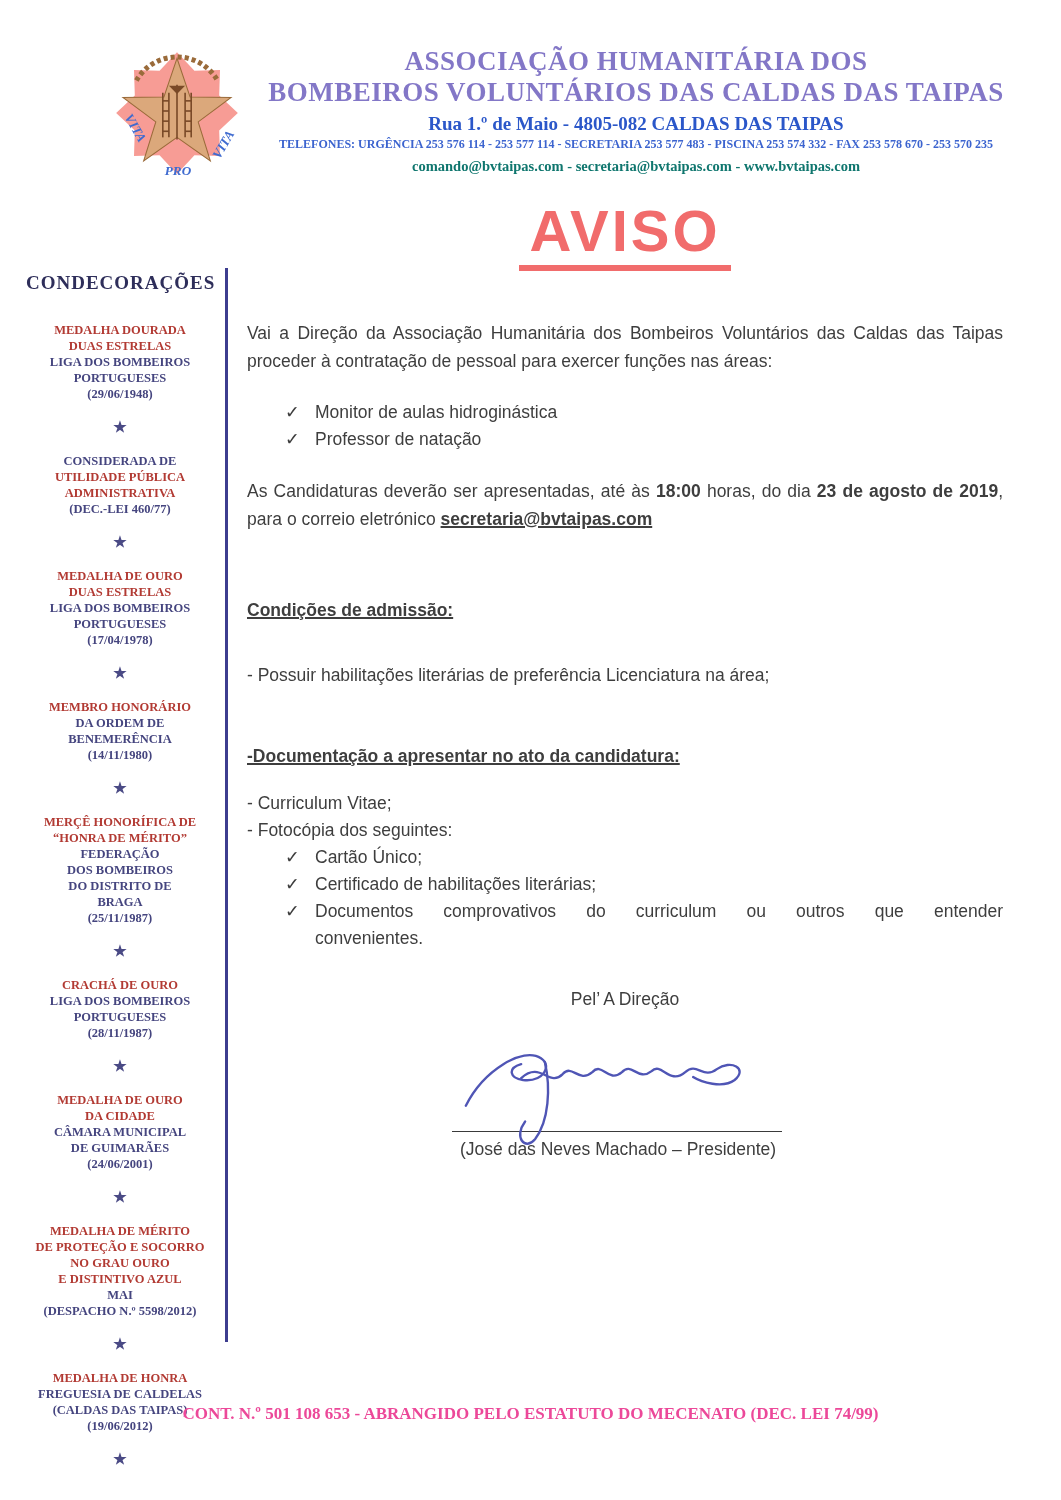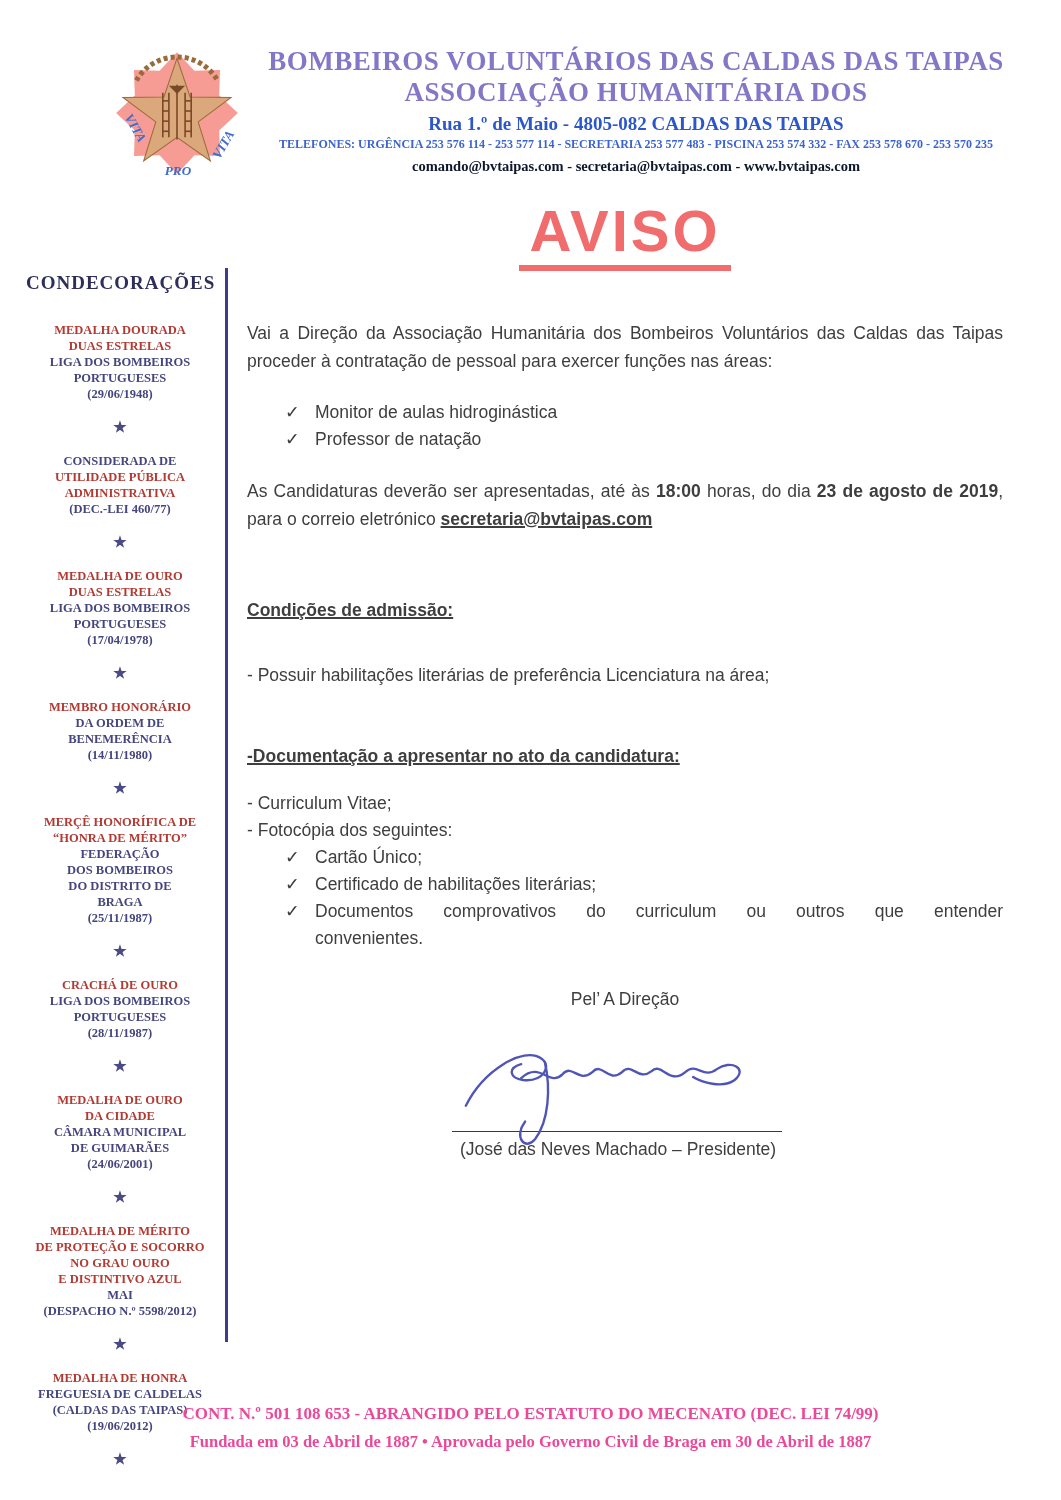--- a/index.html
+++ b/index.html
@@ -10,21 +10,21 @@
 
   
   .logo{position:absolute;left:106px;top:40px;width:142px;height:142px;}
   .header-text{
     position:absolute;left:268px;top:46px;width:736px;text-align:center;
     font-family:"Liberation Serif",serif;font-weight:bold;
   }
   .org-line{font-size:27px;line-height:31px;color:#8377c7;letter-spacing:.5px;}
   .address-line{font-size:19px;line-height:24px;color:#2b57c9;margin-top:4px;}
   .phones-line{font-size:12px;line-height:16px;color:#3c64cf;margin-top:0;}
-  .emails-line{font-size:14.5px;line-height:18px;color:#0f172a;margin-top:5px;}
+  .emails-line{font-size:14.5px;line-height:18px;color:#0f766e;margin-top:5px;}
 
   
   .sidebar{
     position:absolute;left:26px;top:272px;width:188px;text-align:center;
     font-family:"Liberation Serif",serif;font-weight:bold;
   }
   .sidebar-title{font-size:19px;line-height:22px;color:#2e2e5a;letter-spacing:1px;margin-bottom:28px;}
   .entry{font-size:12.5px;line-height:16px;}
   .sb-line[data-color="red"]{color:#b23a33;}
   .sb-line[data-color="blue"]{color:#45457f;}
@@ -101,22 +101,22 @@
       </g>
       <g fill="#3f6bd0" font-family="Liberation Serif, serif" font-weight="bold" font-style="italic" font-size="13">
         <text transform="translate(18 76) rotate(60)">VITA</text>
         <text x="58" y="133">PRO</text>
         <text transform="translate(112 118) rotate(-60)">VITA</text>
       </g>
     </svg>
   </div>
 
   <div class="header-text">
+    <div class="org-line">ASSOCIAÇÃO HUMANITÁRIA DOS</div>
     <div class="org-line">BOMBEIROS VOLUNTÁRIOS DAS CALDAS DAS TAIPAS</div>
-    <div class="org-line">ASSOCIAÇÃO HUMANITÁRIA DOS</div>
     <div class="address-line">Rua 1.º de Maio - 4805-082 CALDAS DAS TAIPAS</div>
     <div class="phones-line">TELEFONES: URGÊNCIA 253 576 114 - 253 577 114 - SECRETARIA 253 577 483 - PISCINA 253 574 332 - FAX 253 578 670 - 253 570 235</div>
     <div class="emails-line">comando@bvtaipas.com - secretaria@bvtaipas.com - www.bvtaipas.com</div>
   </div>
 
   <div class="divider"></div>
 
   <div class="sidebar">
     <div class="sidebar-title">CONDECORAÇÕES</div>
 
@@ -255,16 +255,15 @@
         </g>
       </svg>
       <div class="signature-line"></div>
       <div class="signatory">(José das Neves Machado – Presidente)</div>
     </div>
 
   </div>
 
   <div class="footer">
     <div class="footer-line1">CONT. N.º 501 108 653 - ABRANGIDO PELO ESTATUTO DO MECENATO (DEC. LEI 74/99)</div>
-    <div class="footer-line2">Fundada em 03 de Abril de 1887 • Aprovada pelo Governo Civil de Braga em 30 de Abril de 1887</div>
   </div>
 
 </div>
 
 </body></html>

